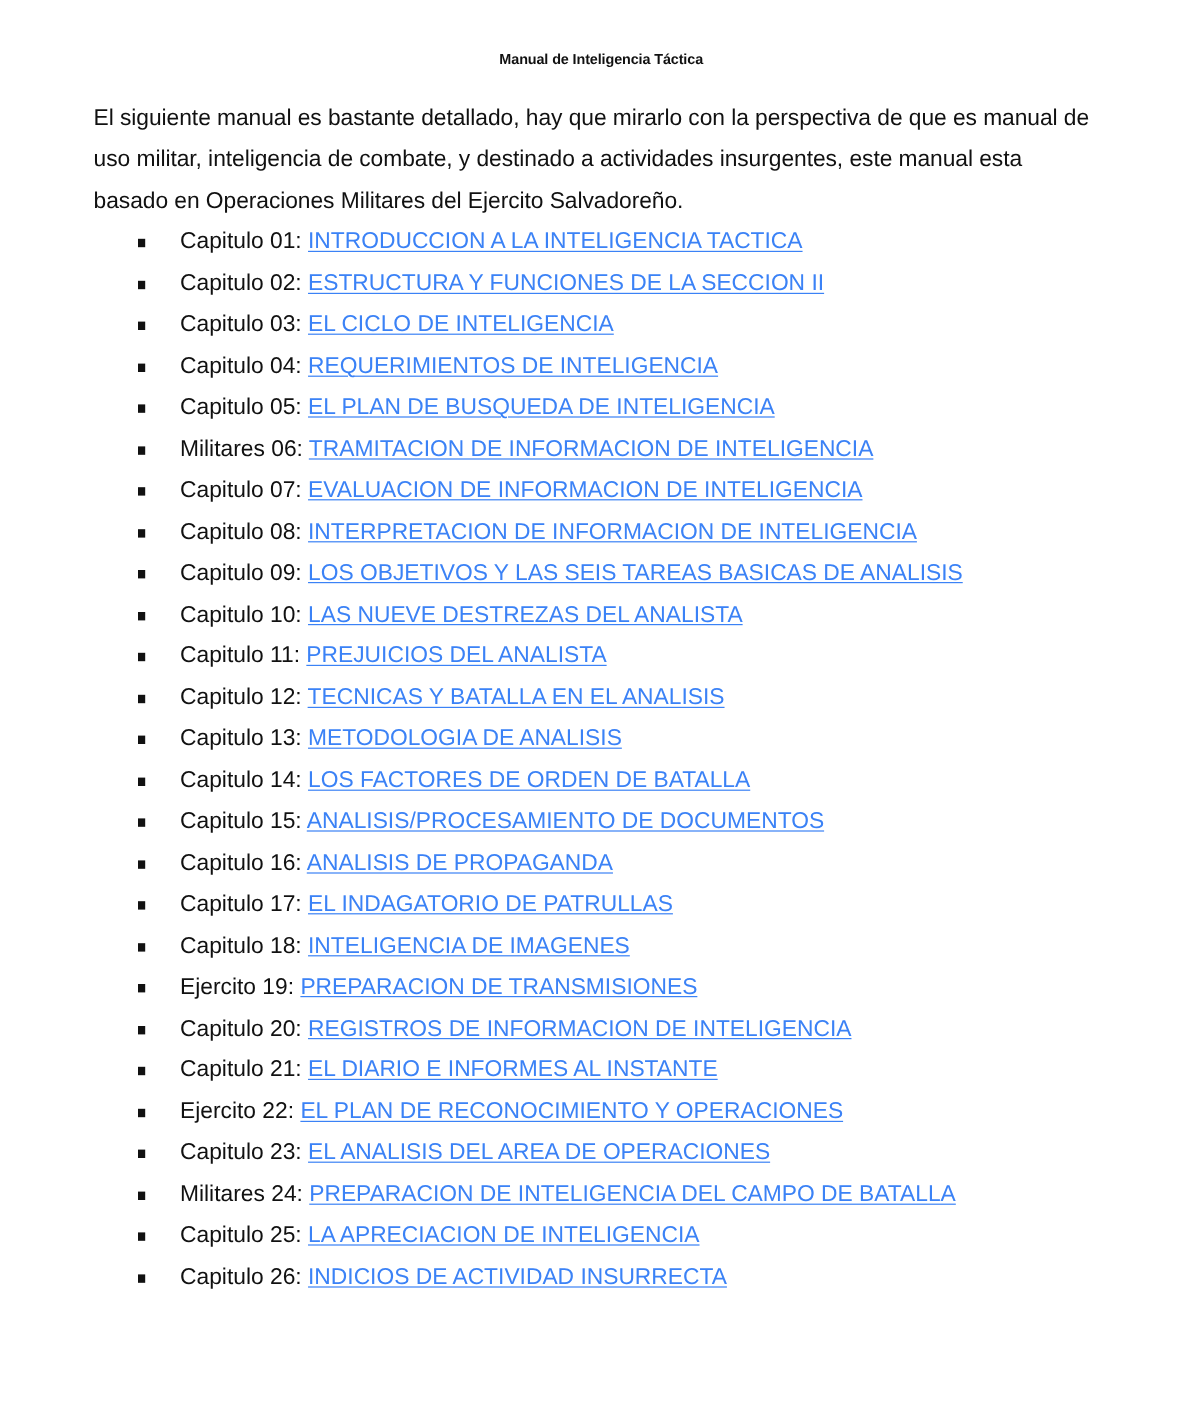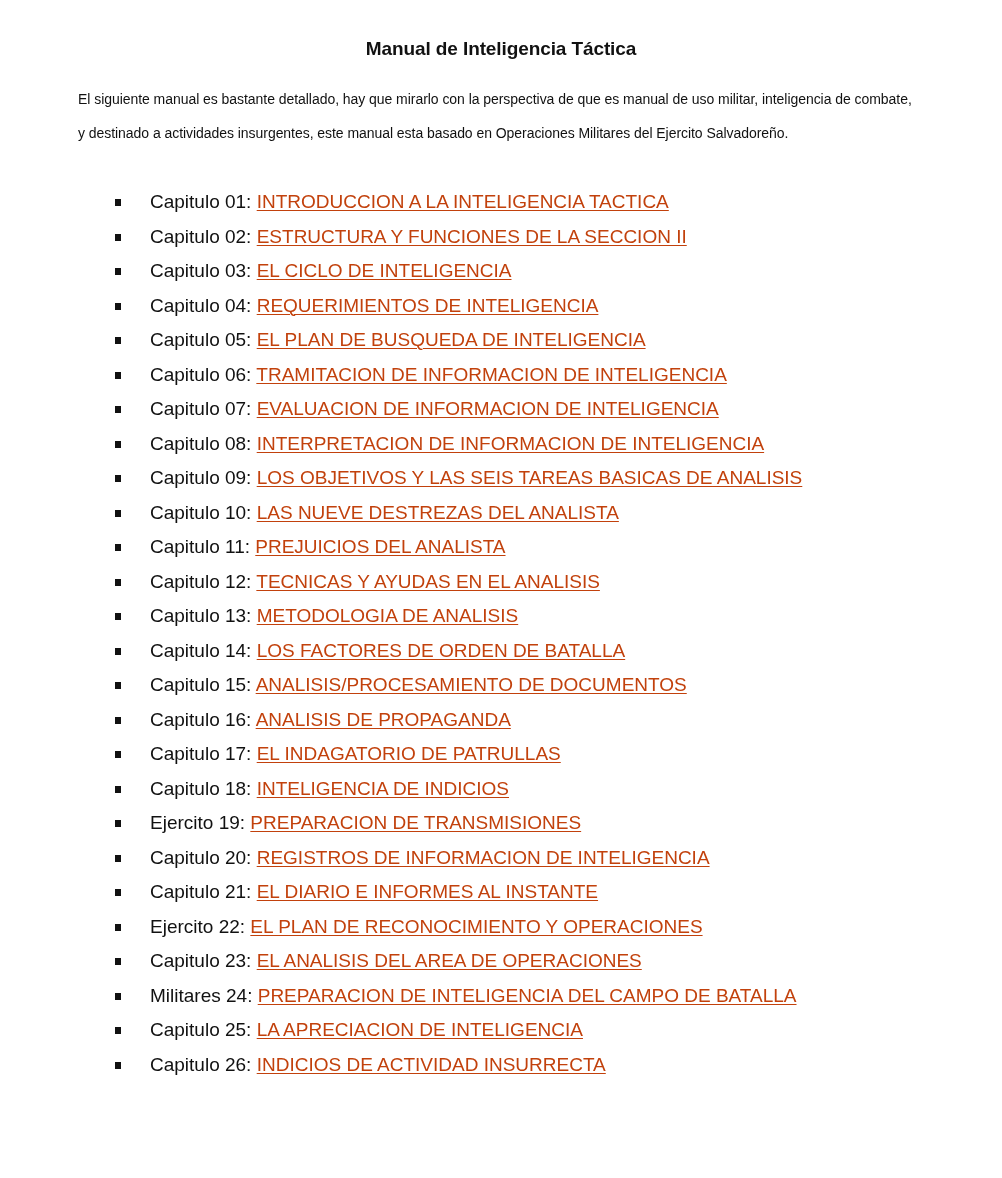--- a/index.html
+++ b/index.html
@@ -15,30 +15,30 @@
       font-family: "Liberation Sans", sans-serif;
       color: #111111;
     }
     .title {
       position: absolute;
       top: 37px;
       left: 0;
       width: 1002px;
       text-align: center;
       font-weight: bold;
-      font-size: 19px;
+      font-size: 12px;
       line-height: 24px;
       letter-spacing: -0.1px;
     }
     .intro {
       position: absolute;
       top: 82px;
       left: 78px;
       width: 840px;
-      font-size: 14px;
+      font-size: 19px;
       line-height: 34.3px;
       margin: 0;
       letter-spacing: -0.05px;
     }
     .chapters {
       position: absolute;
       top: 185px;
       left: 0;
       margin: 0;
       padding: 0;
@@ -58,21 +58,21 @@
       width: 6px;
       height: 7px;
       background: #111111;
     }
     .label {
       position: absolute;
       left: 150px;
       top: 0;
     }
     .label a {
-      color: #c2410c;
+      color: #3b82f6;
       text-decoration: underline;
       text-underline-offset: 2px;
       text-decoration-thickness: 1px;
     }
   </style>
 </head>
 <body>
 
 <div class="title">Manual de Inteligencia Táctica</div>
 
@@ -94,21 +94,21 @@
   <li class="chapter">
       <span class="bullet"></span>
       <span class="label"><span>Capitulo 04:</span> <a href="#">REQUERIMIENTOS DE INTELIGENCIA</a></span>
     </li>
   <li class="chapter">
       <span class="bullet"></span>
       <span class="label"><span>Capitulo 05:</span> <a href="#">EL PLAN DE BUSQUEDA DE INTELIGENCIA</a></span>
     </li>
   <li class="chapter">
       <span class="bullet"></span>
-      <span class="label"><span>Capitulo 06:</span> <a href="#">TRAMITACION DE INFORMACION DE INTELIGENCIA</a></span>
+      <span class="label"><span>Militares 06:</span> <a href="#">TRAMITACION DE INFORMACION DE INTELIGENCIA</a></span>
     </li>
   <li class="chapter">
       <span class="bullet"></span>
       <span class="label"><span>Capitulo 07:</span> <a href="#">EVALUACION DE INFORMACION DE INTELIGENCIA</a></span>
     </li>
   <li class="chapter">
       <span class="bullet"></span>
       <span class="label"><span>Capitulo 08:</span> <a href="#">INTERPRETACION DE INFORMACION DE INTELIGENCIA</a></span>
     </li>
   <li class="chapter">
@@ -118,21 +118,21 @@
   <li class="chapter">
       <span class="bullet"></span>
       <span class="label"><span>Capitulo 10:</span> <a href="#">LAS NUEVE DESTREZAS DEL ANALISTA</a></span>
     </li>
   <li class="chapter">
       <span class="bullet"></span>
       <span class="label"><span>Capitulo 11:</span> <a href="#">PREJUICIOS DEL ANALISTA</a></span>
     </li>
   <li class="chapter">
       <span class="bullet"></span>
-      <span class="label"><span>Capitulo 12:</span> <a href="#">TECNICAS Y AYUDAS EN EL ANALISIS</a></span>
+      <span class="label"><span>Capitulo 12:</span> <a href="#">TECNICAS Y BATALLA EN EL ANALISIS</a></span>
     </li>
   <li class="chapter">
       <span class="bullet"></span>
       <span class="label"><span>Capitulo 13:</span> <a href="#">METODOLOGIA DE ANALISIS</a></span>
     </li>
   <li class="chapter">
       <span class="bullet"></span>
       <span class="label"><span>Capitulo 14:</span> <a href="#">LOS FACTORES DE ORDEN DE BATALLA</a></span>
     </li>
   <li class="chapter">
@@ -142,21 +142,21 @@
   <li class="chapter">
       <span class="bullet"></span>
       <span class="label"><span>Capitulo 16:</span> <a href="#">ANALISIS DE PROPAGANDA</a></span>
     </li>
   <li class="chapter">
       <span class="bullet"></span>
       <span class="label"><span>Capitulo 17:</span> <a href="#">EL INDAGATORIO DE PATRULLAS</a></span>
     </li>
   <li class="chapter">
       <span class="bullet"></span>
-      <span class="label"><span>Capitulo 18:</span> <a href="#">INTELIGENCIA DE INDICIOS</a></span>
+      <span class="label"><span>Capitulo 18:</span> <a href="#">INTELIGENCIA DE IMAGENES</a></span>
     </li>
   <li class="chapter">
       <span class="bullet"></span>
       <span class="label"><span>Ejercito 19:</span> <a href="#">PREPARACION DE TRANSMISIONES</a></span>
     </li>
   <li class="chapter">
       <span class="bullet"></span>
       <span class="label"><span>Capitulo 20:</span> <a href="#">REGISTROS DE INFORMACION DE INTELIGENCIA</a></span>
     </li>
   <li class="chapter">

